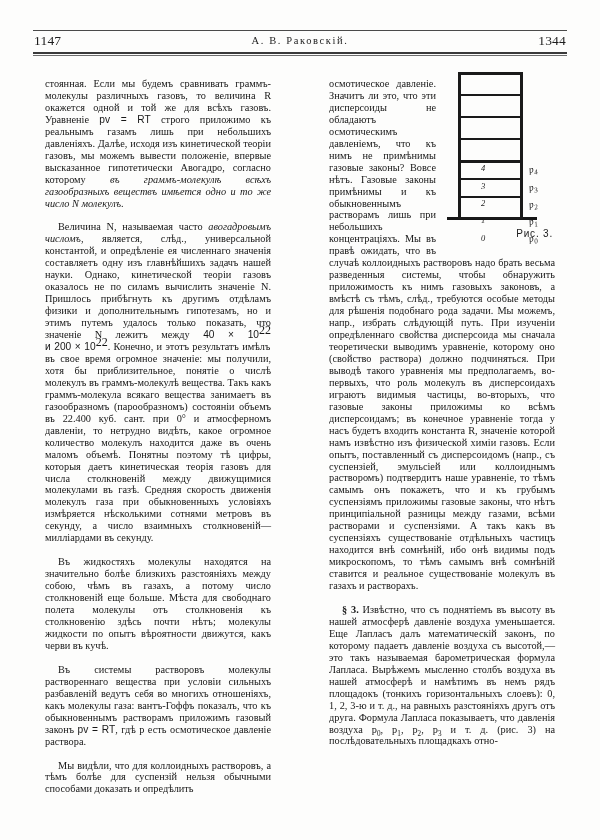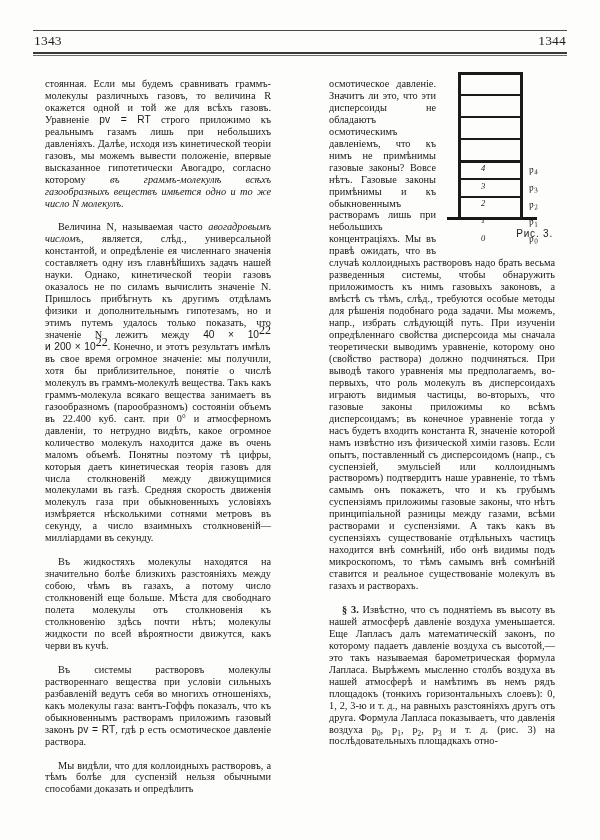--- a/index.html
+++ b/index.html
@@ -178,31 +178,32 @@
     color: #1a1a1a;
   }
 </style>
 </head>
 <body>
 
 <div class="page">
 
   <div class="runhead">
     <div class="rule-top"></div>
-    <div class="folio folio-left">1343</div>
+    <div class="folio folio-left">1147</div>
+    <div class="runhead-title">А. В. Раковскій.</div>
     <div class="folio folio-right">1344</div>
     <div class="rule-bottom-a"></div>
     <div class="rule-bottom-b"></div>
   </div>
 
   <div class="cols">
     <div class="col col-left">
         <p class="noind"><span>стоянная. Если мы будемъ сравнивать граммъ-молекулы различныхъ газовъ, то величина R окажется одной и той же для всѣхъ газовъ. Уравненіе </span><span class="eq nb">pv = RT</span><span> строго приложимо къ реальнымъ газамъ лишь при небольшихъ давленіяхъ. Далѣе, исходя изъ кинетической теоріи газовъ, мы можемъ вывести положеніе, впервые высказанное гипотетически Авогадро, согласно которому </span><i>въ граммъ-молекулѣ всѣхъ газообразныхъ веществъ имѣется одно и то же число N молекулъ.</i></p>
         <p class=""><span>Величина N, называемая часто </span><i>авогадровымъ числомъ</i><span>, является, слѣд., универсальной константой, и опредѣленіе ея численнаго значенія составляетъ одну изъ главнѣйшихъ задачъ нашей науки. Однако, кинетической теоріи газовъ оказалось не по силамъ вычислить значеніе N. Пришлось прибѣгнуть къ другимъ отдѣламъ физики и дополнительнымъ гипотезамъ, но и этимъ путемъ удалось только показать, что значеніе N лежитъ между </span><span class="eq nb">40 × 10</span><span class="sup">22</span><span class="eq nb"> и 200 × 10</span><span class="sup">22</span><span>. Конечно, и этотъ результатъ имѣлъ въ свое время огромное значеніе: мы получили, хотя бы приблизительное, понятіе о числѣ молекулъ въ граммъ-молекулѣ вещества. Такъ какъ граммъ-молекула всякаго вещества занимаетъ въ газообразномъ (парообразномъ) состояніи объемъ въ 22.400 куб. сант. при 0° и атмосферномъ давленіи, то нетрудно видѣть, какое огромное количество молекулъ находится даже въ очень маломъ объемѣ. Понятны поэтому тѣ цифры, которыя даетъ кинетическая теорія газовъ для числа столкновеній между движущимися молекулами въ газѣ. Средняя скорость движенія молекулъ газа при обыкновенныхъ условіяхъ измѣряется нѣсколькими сотнями метровъ въ секунду, а число взаимныхъ столкновеній—милліардами въ секунду.</span></p>
-        <p class=""><span>Въ жидкостяхъ молекулы находятся на значительно болѣе близкихъ разстояніяхъ между собою, чѣмъ въ газахъ, а потому число столкновеній еще больше. Мѣста для свободнаго полета молекулы отъ столкновенія къ столкновенію здѣсь почти нѣтъ; молекулы жидкости по всей вѣроятности движутся, какъ черви въ кучѣ.</span></p>
+        <p class=""><span>Въ жидкостяхъ молекулы находятся на значительно болѣе близкихъ разстояніяхъ между собою, чѣмъ въ газахъ, а потому число столкновеній еще больше. Мѣста для свободнаго полета молекулы отъ столкновенія къ столкновенію здѣсь почти нѣтъ; молекулы жидкости по опытъ вѣроятности движутся, какъ черви въ кучѣ.</span></p>
         <p class=""><span>Въ системы растворовъ молекулы раствореннаго вещества при условіи сильныхъ разбавленій ведутъ себя во многихъ отношеніяхъ, какъ молекулы газа: вантъ-Гоффъ показалъ, что къ обыкновеннымъ растворамъ приложимъ газовый законъ </span><span class="eq nb">pv = RT</span><span>, гдѣ р есть осмотическое давленіе раствора.</span></p>
         <p class=""><span>Мы видѣли, что для коллоидныхъ растворовъ, а тѣмъ болѣе для суспензій нельзя обычными способами доказать и опредѣлить</span></p>
       </div>
     <div class="col col-right">
 
       <div class="figwrap">
         <div class="figure3">
           <div class="fig-rail fig-rail-l"></div>
           <div class="fig-rail fig-rail-r"></div>
           <div class="fig-ground"></div>

